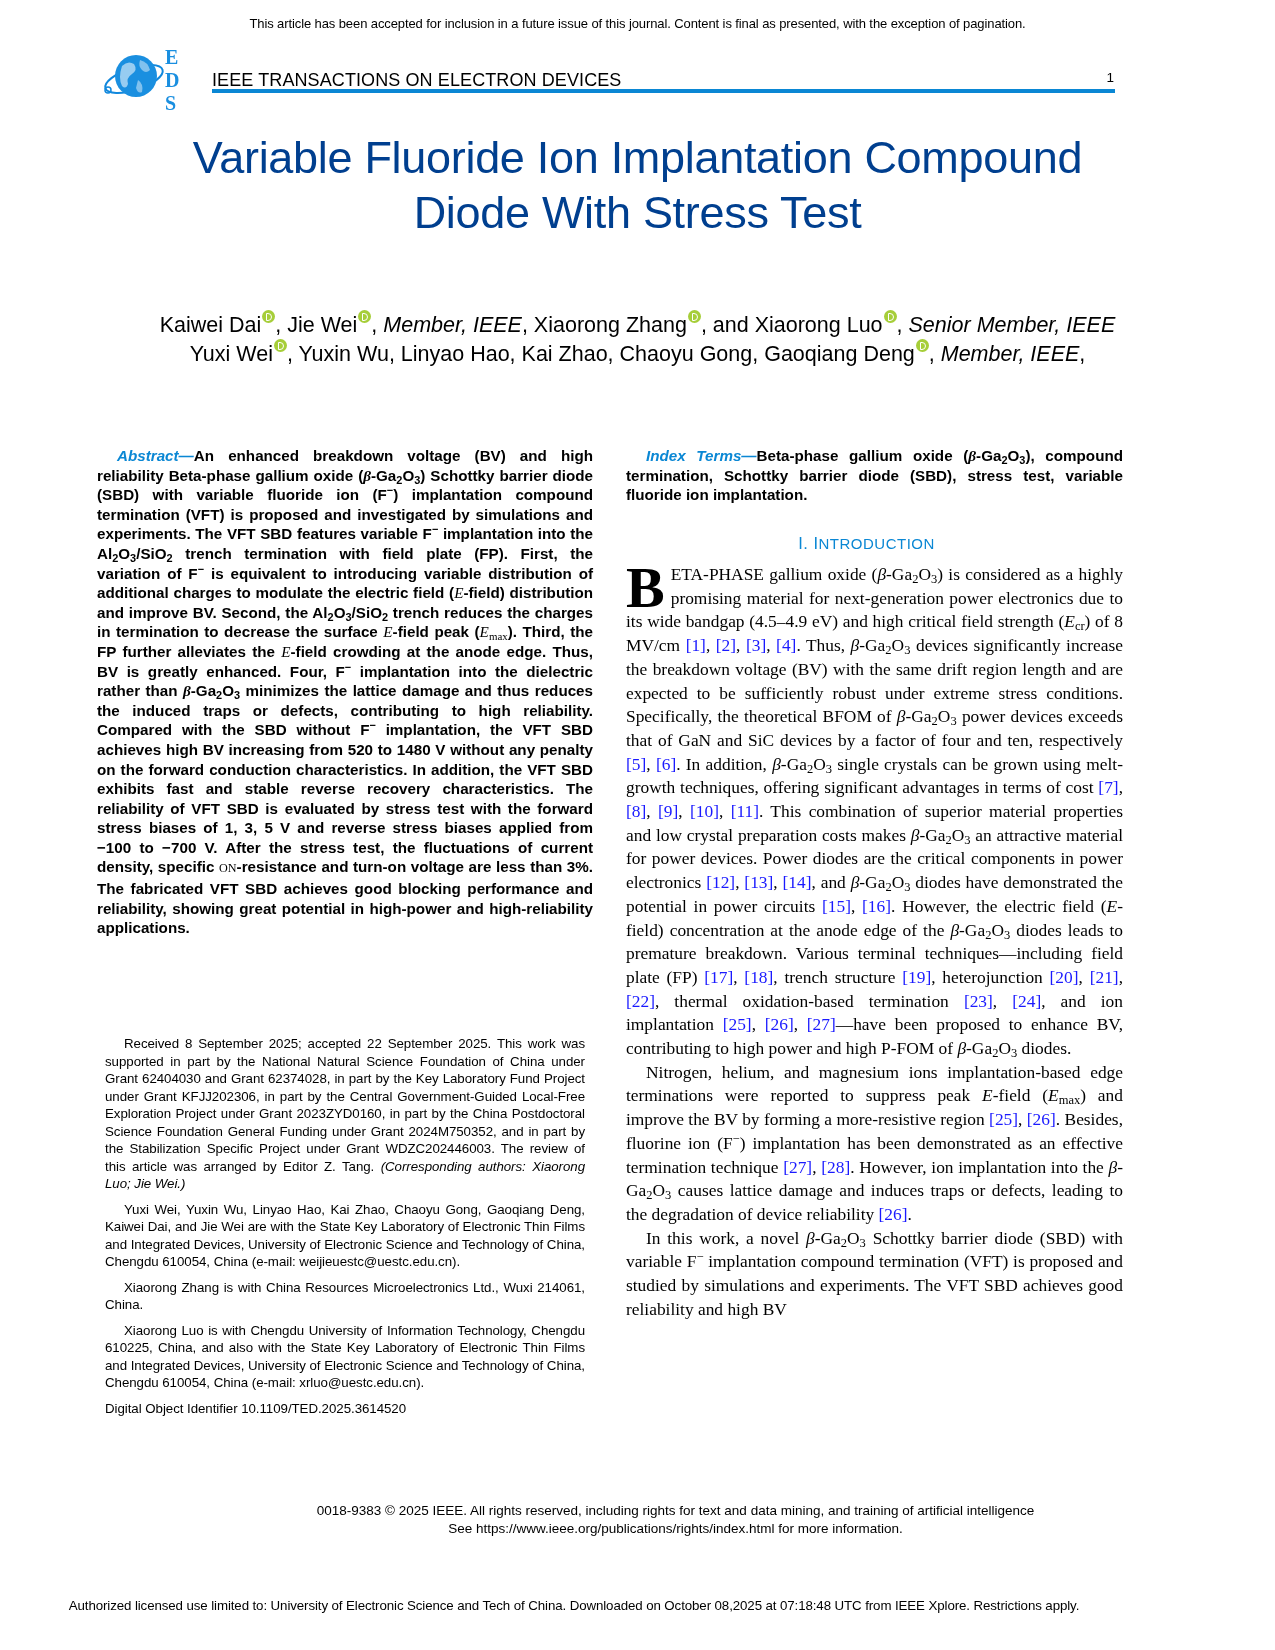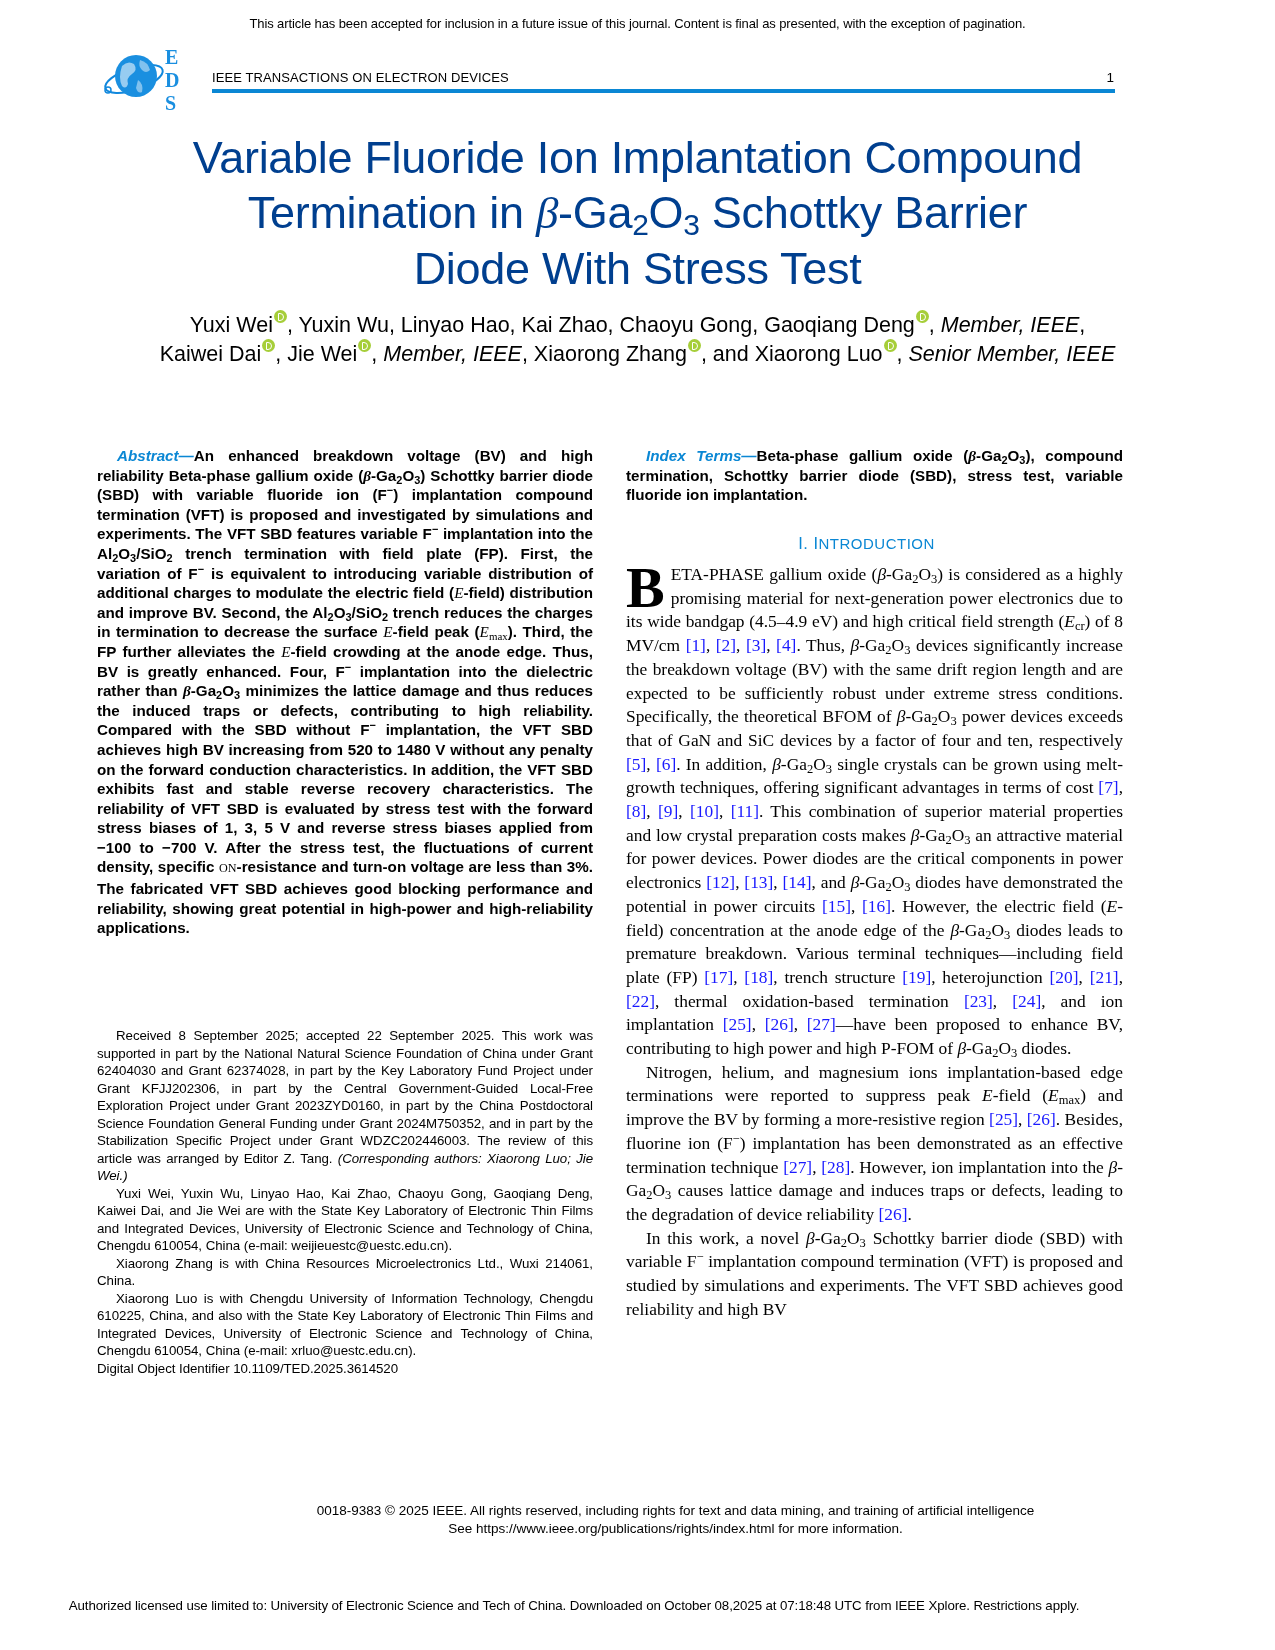--- a/index.html
+++ b/index.html
@@ -4,21 +4,21 @@
 <style>
   html, body { margin:0; padding:0; background:#ffffff; }
   body { width:1275px; height:1650px; position:relative; overflow:hidden; color:#000; }
   .abs { position:absolute; }
   .sans { font-family:"Liberation Sans", "DejaVu Sans", sans-serif; }
   .serif { font-family:"Liberation Serif", "DejaVu Serif", serif; }
 
   #top-notice { top:16px; left:0; width:1275px; text-align:center; font-size:13px; letter-spacing:-0.1px; }
 
   #eds-logo { top:46px; left:100px; width:90px; height:64px; }
-  #running-head { top:70px; left:212px; font-size:13px; letter-spacing:0.1px; }
+  #running-head { top:70px; left:212px; font-size:18px; letter-spacing:0.1px; }
   #page-number { top:70px; left:1100px; width:14px; text-align:right; font-size:13.5px; }
   #head-rule { top:89px; left:212px; width:903px; height:4px; background:#0a87d4; }
 
   #title { top:130px; left:80px; width:1115px; text-align:center; color:#003f8f; font-size:45px; line-height:55px; letter-spacing:-0.3px; }
   #title sub { font-size:30px; vertical-align:-7px; line-height:0; }
   #title .beta { font-family:"Liberation Serif", serif; font-style:italic; }
 
   #authors { top:310px; left:80px; width:1115px; text-align:center; font-size:21.5px; line-height:28px; }
   #authors i { font-style:italic; }
   .orcid { display:inline-block; width:13px; height:13px; border-radius:50%; background:#a6ce39; position:relative; vertical-align:9px; margin-left:1px; }
@@ -28,21 +28,21 @@
   .col-right { left:618px; width:497px;margin-left:8px; }
 
   #abstract { top:446px; font-size:15.2px; line-height:19.6px; font-weight:bold; text-align:justify; text-indent:20px; }
   .kw-label { color:#0a87d4; font-style:italic; font-weight:bold; }
   sub.s { font-size:0.72em; vertical-align:-3px; line-height:0; }
   sup.s { font-size:0.72em; vertical-align:6px; line-height:0; }
   .mi { font-family:"Liberation Serif", serif; font-style:italic; font-weight:normal; }
   .mi-b { font-family:"Liberation Serif", serif; font-style:italic; }
 
   #footnote { top:1027px; font-size:13.3px; line-height:17.5px; text-align:justify; letter-spacing:-0.05px; }
-  #footnote p { margin:0; text-indent:19px; }
+  #footnote p { margin:8px; text-indent:19px; }
   #footnote p.noindent { text-indent:0; }
 
   #index-terms { top:446px; font-size:15.2px; line-height:19.6px; font-weight:bold; text-align:justify; text-indent:20px; }
 
   #section-heading { top:534px; left:618px; width:497px; text-align:center; color:#0a87d4; font-size:16.5px; letter-spacing:0.5px; }
   #section-heading .sc { font-size:15px; }
 
   #intro { top:563px; font-size:17.4px; line-height:23.7px; text-align:justify; }
   #intro p { margin:0; text-indent:20px; }
   #intro p.first { text-indent:0; }
@@ -70,27 +70,26 @@
     <text x="65" y="41" font-family="Liberation Serif, serif" font-size="20" font-weight="bold" fill="#1a8fe0">D</text>
     <text x="65" y="64" font-family="Liberation Serif, serif" font-size="20" font-weight="bold" fill="#1a8fe0">S</text>
   </svg>
 </div>
 <div id="running-head" class="abs sans">IEEE TRANSACTIONS ON ELECTRON DEVICES</div>
 <div id="page-number" class="abs sans">1</div>
 <div id="head-rule" class="abs"></div>
 
 <div id="title" class="abs sans">
   <div>Variable Fluoride Ion Implantation Compound</div>
-  <div><span>Termination in </span><span class="beta">β</span><span>-Ga</span><sub>2</sub><span>O</span><sub>3</sub><span> Schottky Barrier</span></div>
   <div>Diode With Stress Test</div>
 </div>
 
 <div id="authors" class="abs sans">
+  <div><span>Kaiwei Dai</span><span class="orcid"></span><span>, Jie Wei</span><span class="orcid"></span><span>, </span><i>Member, IEEE</i><span>, Xiaorong Zhang</span><span class="orcid"></span><span>, and Xiaorong Luo</span><span class="orcid"></span><span>, </span><i>Senior Member, IEEE</i></div>
   <div><span>Yuxi Wei</span><span class="orcid"></span><span>, Yuxin Wu, Linyao Hao, Kai Zhao, Chaoyu Gong, Gaoqiang Deng</span><span class="orcid"></span><span>, </span><i>Member, IEEE</i>,</div>
-  <div><span>Kaiwei Dai</span><span class="orcid"></span><span>, Jie Wei</span><span class="orcid"></span><span>, </span><i>Member, IEEE</i><span>, Xiaorong Zhang</span><span class="orcid"></span><span>, and Xiaorong Luo</span><span class="orcid"></span><span>, </span><i>Senior Member, IEEE</i></div>
 </div>
 
 <div id="abstract" class="abs sans col-left"><span class="kw-label">Abstract—</span><span>An enhanced breakdown voltage (BV) and high reliability Beta-phase gallium oxide (</span><span class="mi-b">β</span><span>-Ga</span><sub class="s">2</sub><span>O</span><sub class="s">3</sub><span>) Schottky barrier diode (SBD) with variable fluoride ion (F</span><sup class="s">−</sup><span>) implantation compound termination (VFT) is proposed and investigated by simulations and experiments. The VFT SBD features variable F</span><sup class="s">−</sup><span> implantation into the Al</span><sub class="s">2</sub><span>O</span><sub class="s">3</sub><span>/SiO</span><sub class="s">2</sub><span> trench termination with field plate (FP). First, the variation of F</span><sup class="s">−</sup><span> is equivalent to introducing variable distribution of additional charges to modulate the electric field (</span><span class="mi">E</span><span>-field) distribution and improve BV. Second, the Al</span><sub class="s">2</sub><span>O</span><sub class="s">3</sub><span>/SiO</span><sub class="s">2</sub><span> trench reduces the charges in termination to decrease the surface </span><span class="mi">E</span><span>-field peak (</span><span class="mi">E</span><sub class="s serif" style="font-weight:normal">max</sub><span>). Third, the FP further alleviates the </span><span class="mi">E</span><span>-field crowding at the anode edge. Thus, BV is greatly enhanced. Four, F</span><sup class="s">−</sup><span> implantation into the dielectric rather than </span><span class="mi-b">β</span><span>-Ga</span><sub class="s">2</sub><span>O</span><sub class="s">3</sub><span> minimizes the lattice damage and thus reduces the induced traps or defects, contributing to high reliability. Compared with the SBD without F</span><sup class="s">−</sup><span> implantation, the VFT SBD achieves high BV increasing from 520 to 1480 V without any penalty on the forward conduction characteristics. In addition, the VFT SBD exhibits fast and stable reverse recovery characteristics. The reliability of VFT SBD is evaluated by stress test with the forward stress biases of 1, 3, 5 V and reverse stress biases applied from −100 to −700 V. After the stress test, the fluctuations of current density, specific </span><span class="serif" style="font-weight:normal;font-size:0.8em">ON</span><span>-resistance and turn-on voltage are less than 3%. The fabricated VFT SBD achieves good blocking performance and reliability, showing great potential in high-power and high-reliability applications.</span></div>
 
 <div id="footnote" class="abs sans col-left">
   <p><span>Received 8 September 2025; accepted 22 September 2025. This work was supported in part by the National Natural Science Foundation of China under Grant 62404030 and Grant 62374028, in part by the Key Laboratory Fund Project under Grant KFJJ202306, in part by the Central Government-Guided Local-Free Exploration Project under Grant 2023ZYD0160, in part by the China Postdoctoral Science Foundation General Funding under Grant 2024M750352, and in part by the Stabilization Specific Project under Grant WDZC202446003. The review of this article was arranged by Editor Z. Tang. </span><i>(Corresponding authors: Xiaorong Luo; Jie Wei.)</i></p>
   <p>Yuxi Wei, Yuxin Wu, Linyao Hao, Kai Zhao, Chaoyu Gong, Gaoqiang Deng, Kaiwei Dai, and Jie Wei are with the State Key Laboratory of Electronic Thin Films and Integrated Devices, University of Electronic Science and Technology of China, Chengdu 610054, China (e-mail: weijieuestc@uestc.edu.cn).</p>
   <p>Xiaorong Zhang is with China Resources Microelectronics Ltd., Wuxi 214061, China.</p>
   <p>Xiaorong Luo is with Chengdu University of Information Technology, Chengdu 610225, China, and also with the State Key Laboratory of Electronic Thin Films and Integrated Devices, University of Electronic Science and Technology of China, Chengdu 610054, China (e-mail: xrluo@uestc.edu.cn).</p>
   <p class="noindent">Digital Object Identifier 10.1109/TED.2025.3614520</p>

